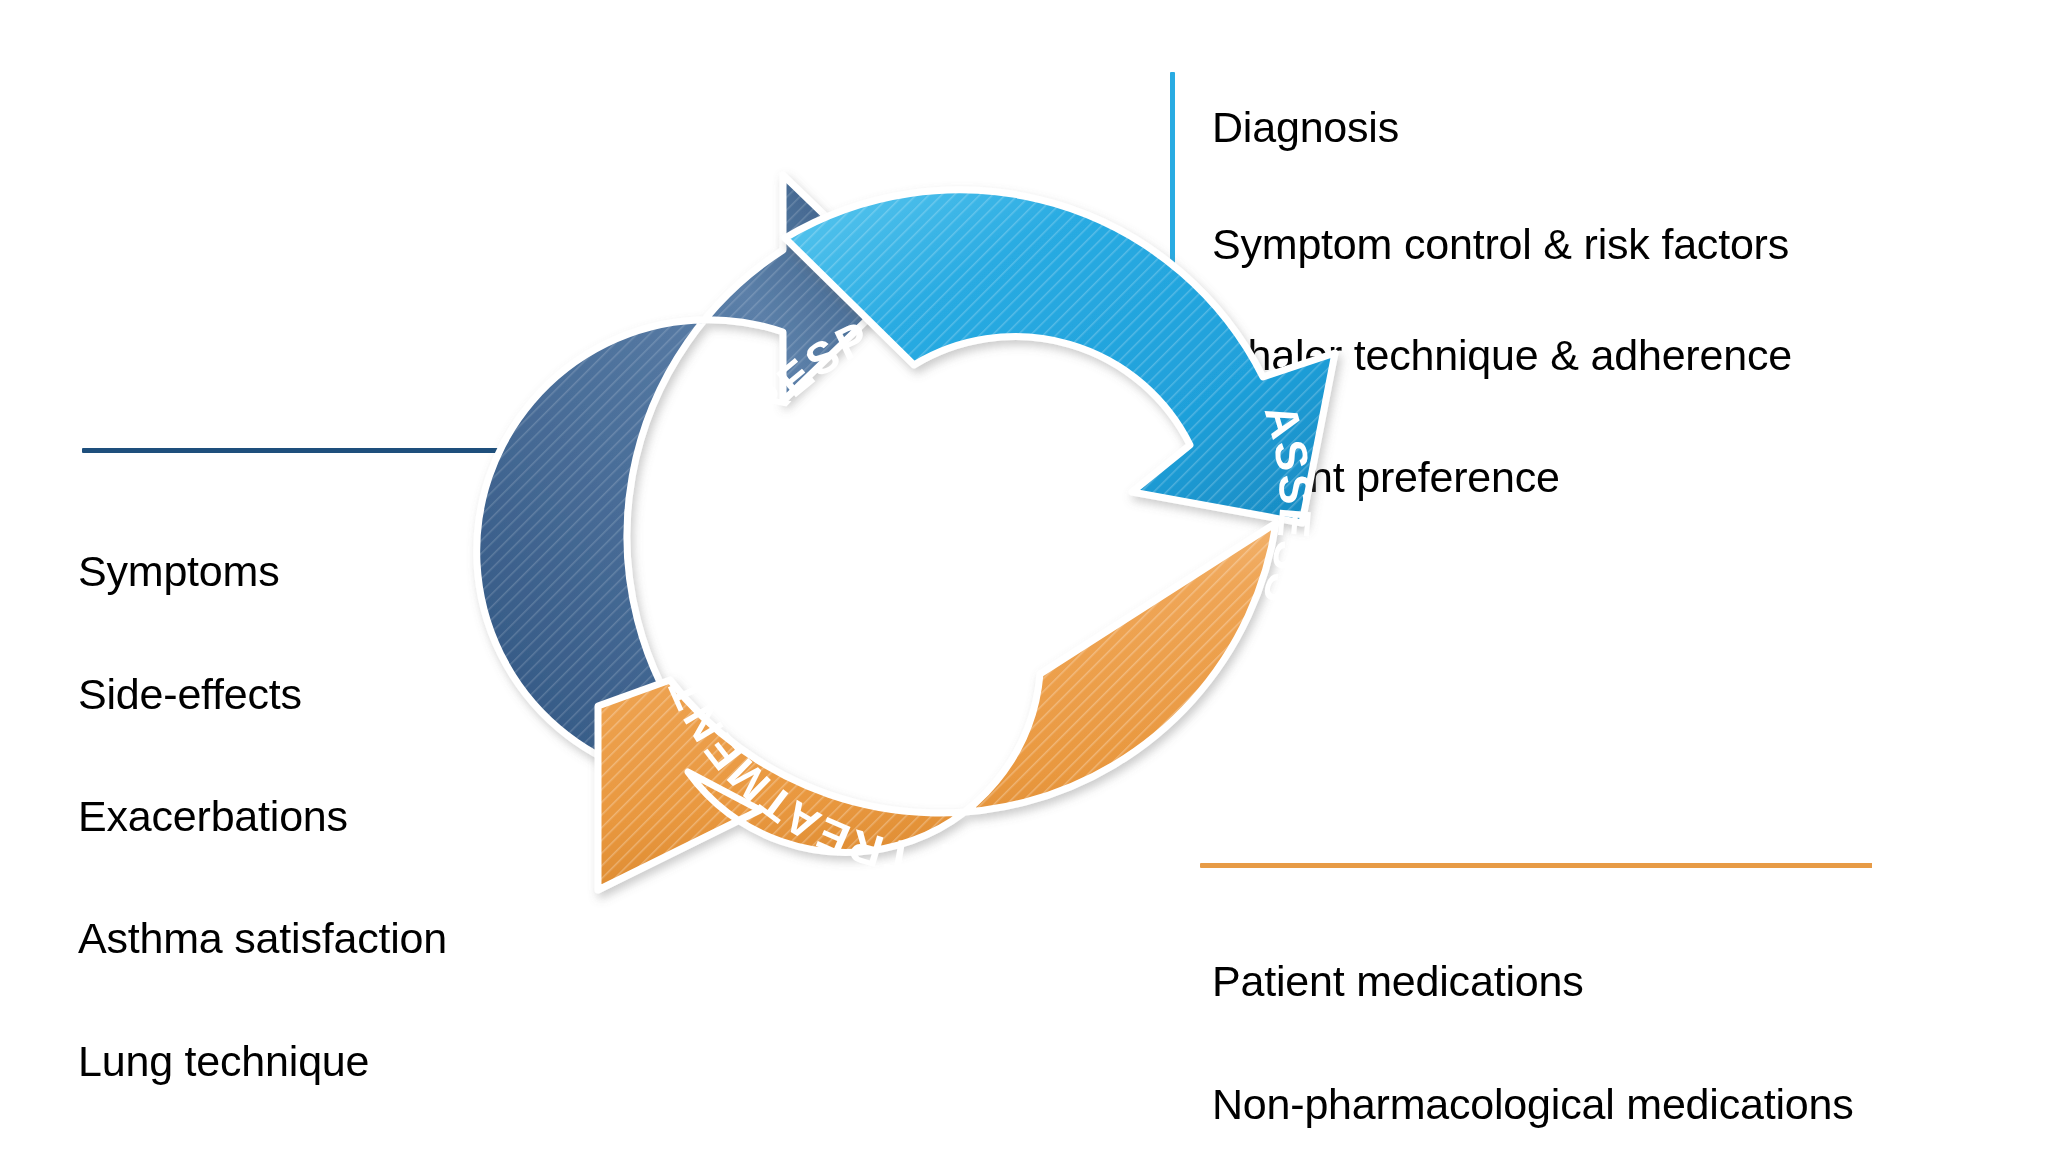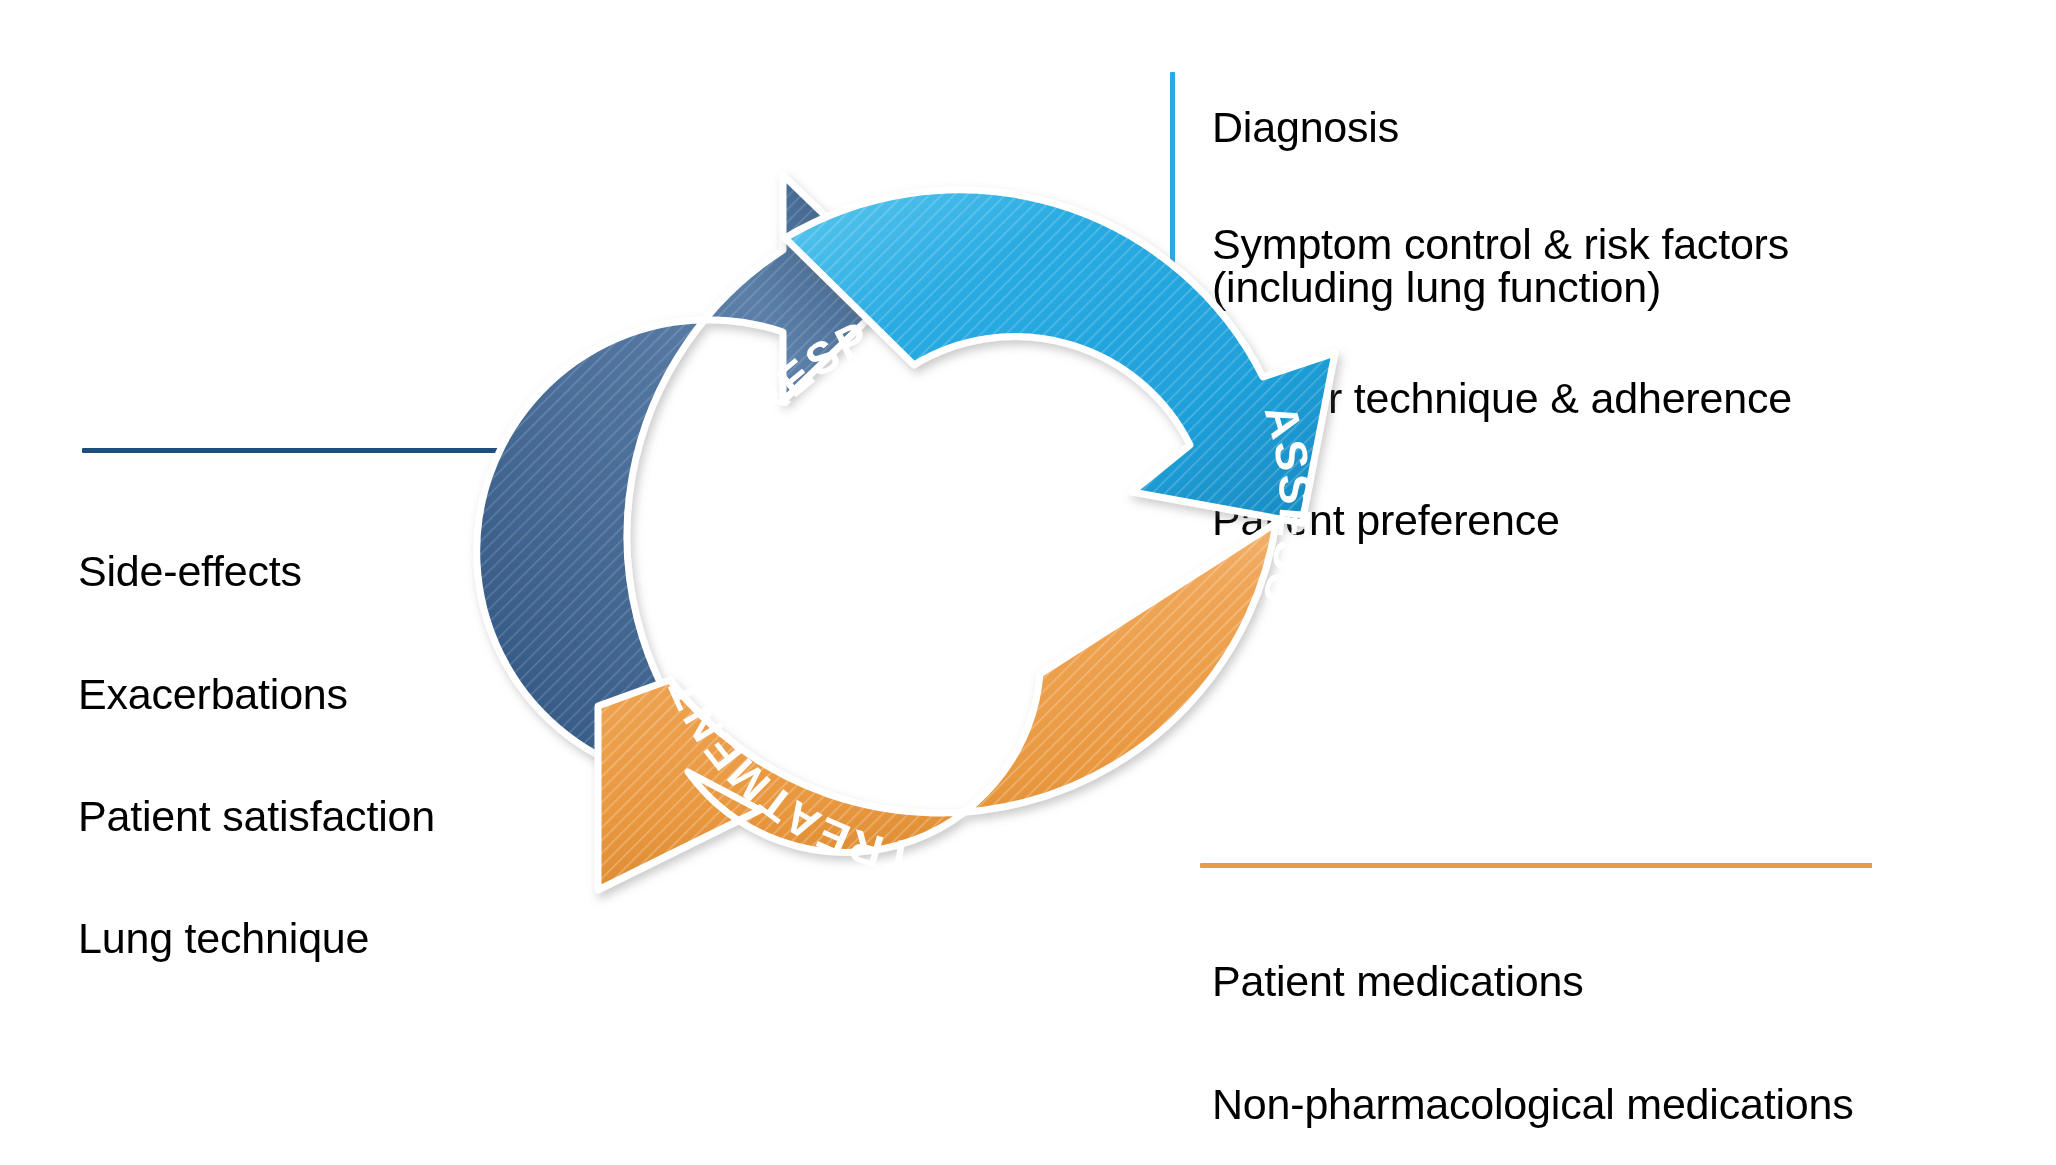--- a/index.html
+++ b/index.html
@@ -101,29 +101,30 @@
 <body>
 
 <div id="stage">
 
   <div class="rule-h" id="rule-left"></div>
   <div class="rule-v" id="rule-right-top"></div>
   <div class="rule-h" id="rule-right-bottom"></div>
 
   <div class="text-block" id="block-assess">
     <span class="line">Diagnosis</span>
-    <span class="line tight"><span>Symptom control &amp; risk factors</span><br><span>(including lung function)</span></span>
+    <span class="line tight"><span>Symptom control &amp; risk factors</span><br></span>
     <span class="line">Inhaler technique &amp; adherence</span>
     <span class="line">Patient preference</span>
   </div>
 
   <div class="text-block" id="block-review">
+    <span class="line">Symptoms</span>
     <span class="line">Side-effects</span>
     <span class="line">Exacerbations</span>
-    <span class="line">Patient satisfaction</span>
+    <span class="line">Asthma satisfaction</span>
     <span class="line">Lung technique</span>
   </div>
 
   <div class="text-block" id="block-adjust">
     <span class="line">Patient medications</span>
     <span class="line">Non-pharmacological medications</span>
     
   </div>
 
   <div id="cycle-diagram">

